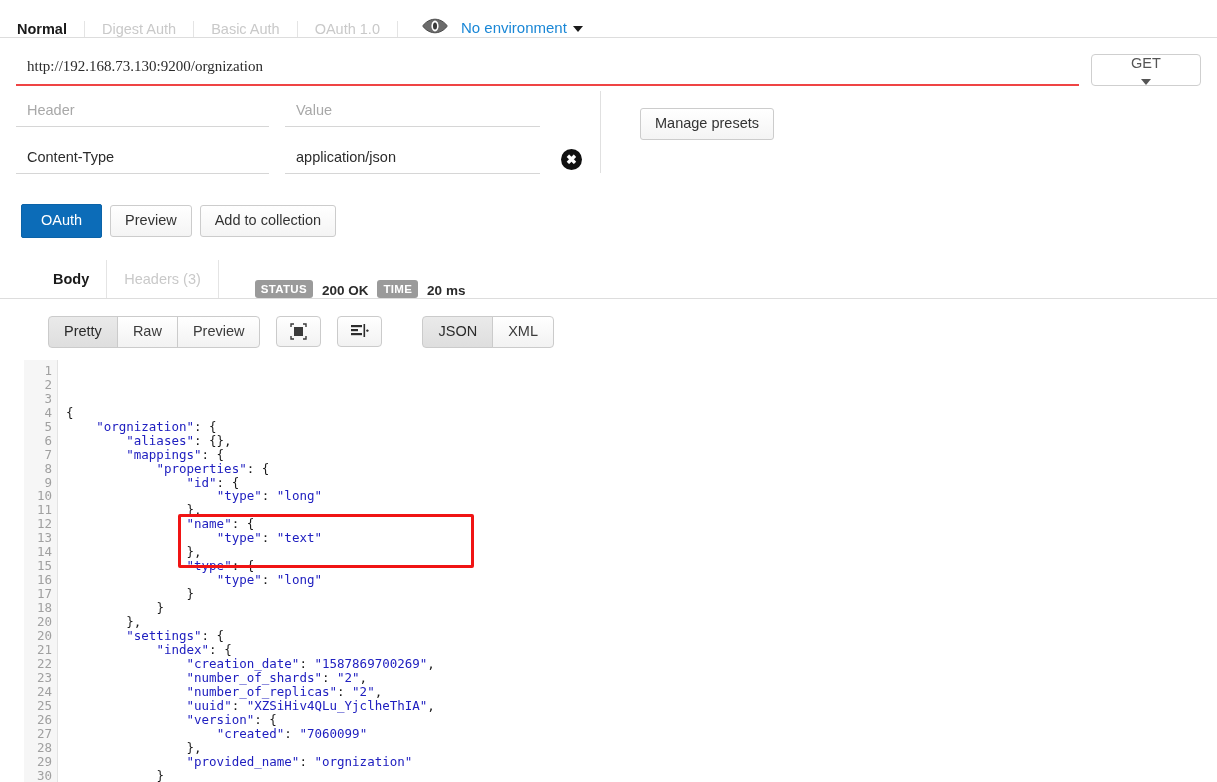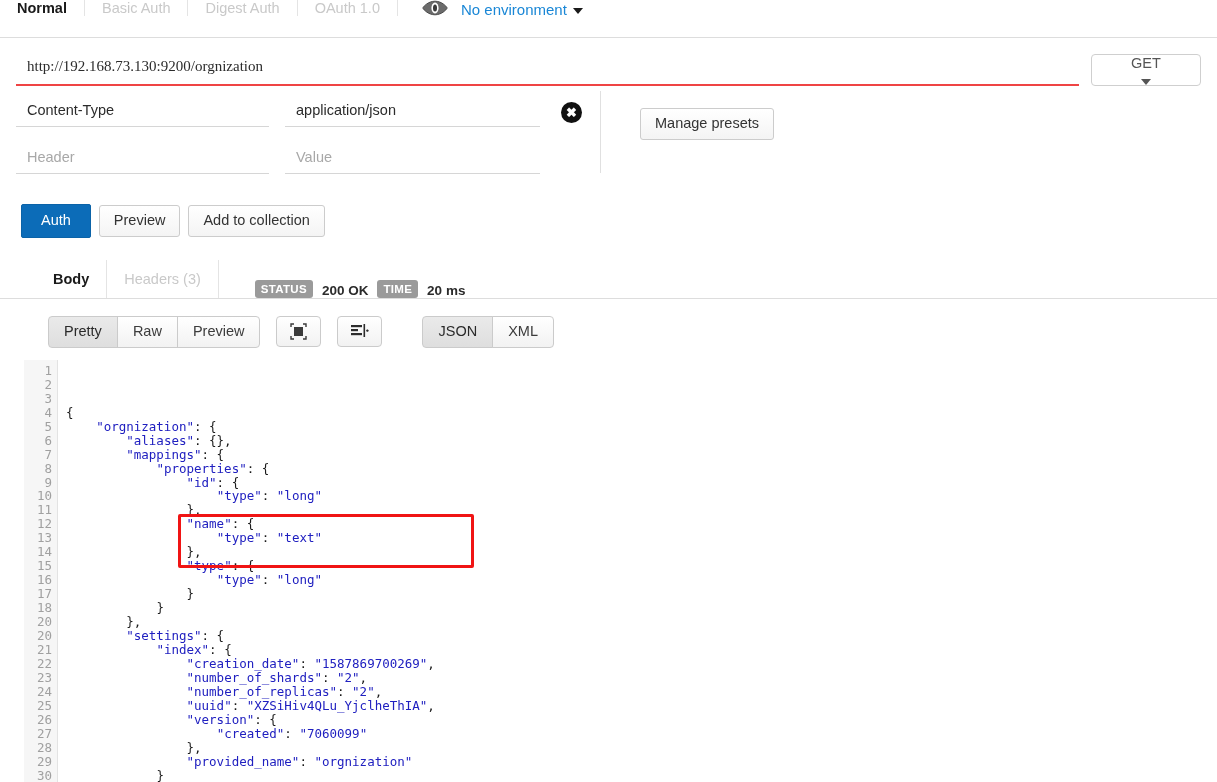--- a/index.html
+++ b/index.html
@@ -17,21 +17,21 @@
     overflow: hidden;
     position: relative;
   }
 
   
   .auth-tabs {
     position: relative;
     height: 37px;
     border-bottom: 1px solid #dddddd;
     display: flex;
-    align-items: flex-start;
+    align-items: flex-end;
   }
   .auth-tab {
     display: flex;
     align-items: center;
     padding: 0 17px;
     font-size: 14.5px;
     border-right: 1px solid #e4e4e4;
     background: #ffffff;
     box-sizing: border-box;
     white-space: nowrap;
@@ -311,24 +311,24 @@
   }
 </style>
 </head>
 <body>
 
 <div class="auth-tabs">
   <div class="auth-tab active">
     <span>Normal</span>
   </div>
   <div class="auth-tab inactive">
+    <span>Digest Auth</span>
+  </div>
+  <div class="auth-tab inactive">
     <span>Basic Auth</span>
-  </div>
-  <div class="auth-tab inactive">
-    <span>Digest Auth</span>
   </div>
   <div class="auth-tab inactive">
     <span>OAuth 1.0</span>
   </div>
 
   <div class="env-zone">
     <span class="eye-icon">
       <svg width="26" height="16" viewBox="0 0 26 16">
         <path d="M13 1.2C6.6 1.2 1.8 6 0.8 8c1 2 5.8 6.8 12.2 6.8S24.2 10 25.2 8C24.2 6 19.4 1.2 13 1.2z" fill="#6b6b6b" stroke="#4a4a4a" stroke-width="1"></path>
         <ellipse cx="13" cy="8" rx="3.6" ry="5.4" fill="#ffffff"></ellipse>
@@ -349,41 +349,41 @@
   <div class="method-select">
     <span>GET</span>
     <i class="sel-caret"></i>
   </div>
 </div>
 
 <div class="headers-area">
   <div class="headers-left">
 
     <div class="hdr-row">
+      <input class="hdr-field hdr-key" type="text" placeholder="Header" style="">
+      <input class="hdr-field hdr-val" type="text" placeholder="Value" style="">
+    </div>
+
+    <div class="hdr-row">
       <input class="hdr-field hdr-key" type="text" value="Content-Type" placeholder="Header" style="">
       <input class="hdr-field hdr-val" type="text" value="application/json" placeholder="Value" style="">
       <span class="remove-hdr">✖</span>
     </div>
 
-    <div class="hdr-row">
-      <input class="hdr-field hdr-key" type="text" placeholder="Header" style="">
-      <input class="hdr-field hdr-val" type="text" placeholder="Value" style="">
-    </div>
-
   </div>
 
   <div class="hdr-divider"></div>
 
   <div class="presets-zone">
     <button class="btn">Manage presets</button>
   </div>
 </div>
 
 <div class="actions-row">
-  <button class="btn btn-primary">Auth</button>
+  <button class="btn btn-primary">OAuth</button>
   <button class="btn">Preview</button>
   <button class="btn">Add to collection</button>
 </div>
 
 <div class="resp-tabs">
   <div class="resp-tab active">
     <span>Body</span>
   </div>
   <div class="resp-tab inactive">
     <span>Headers (3)</span>

